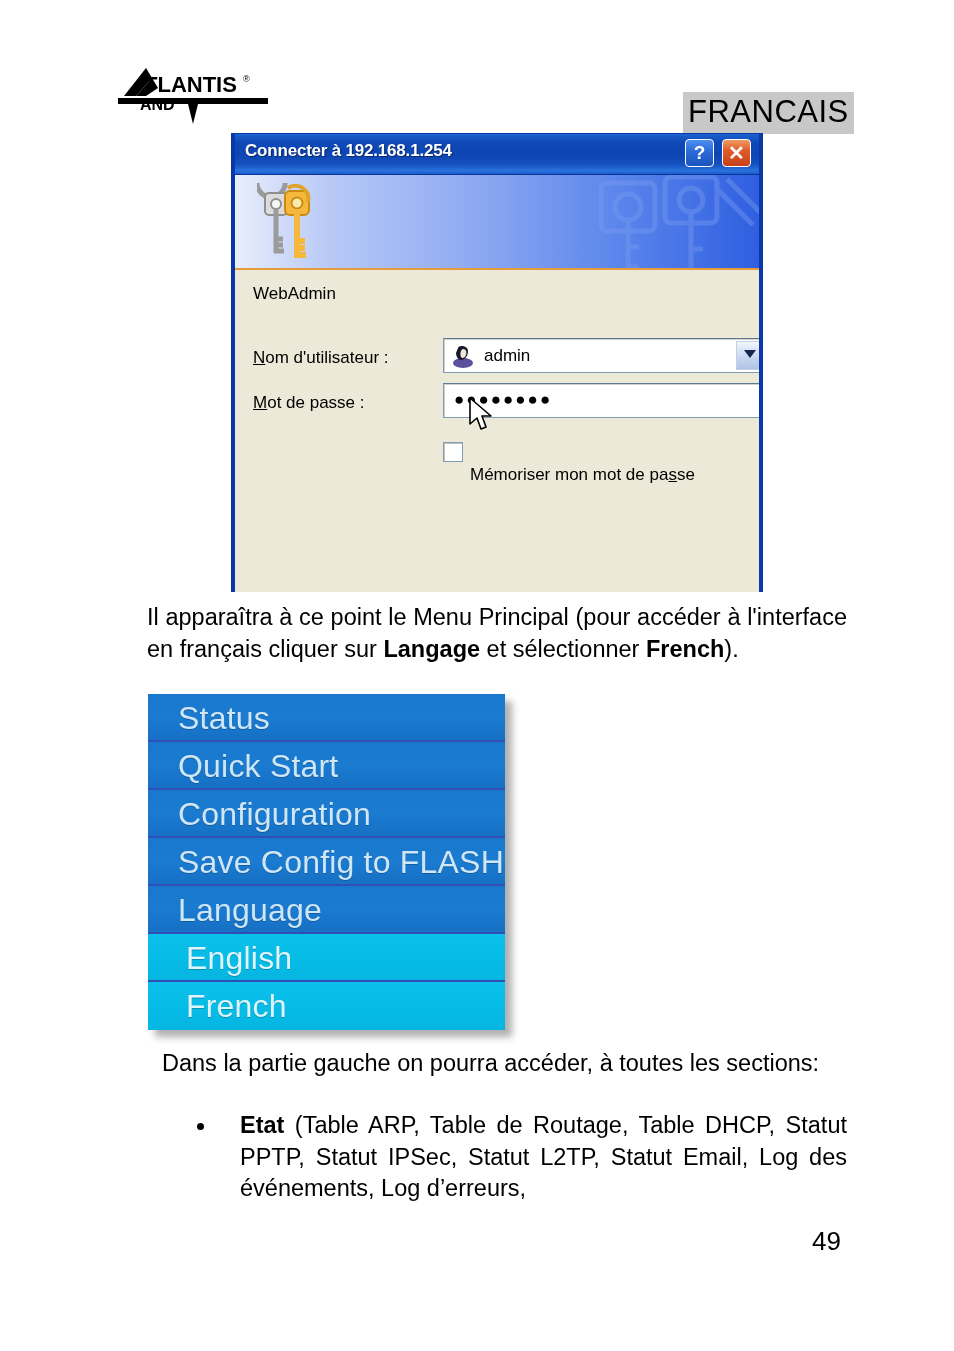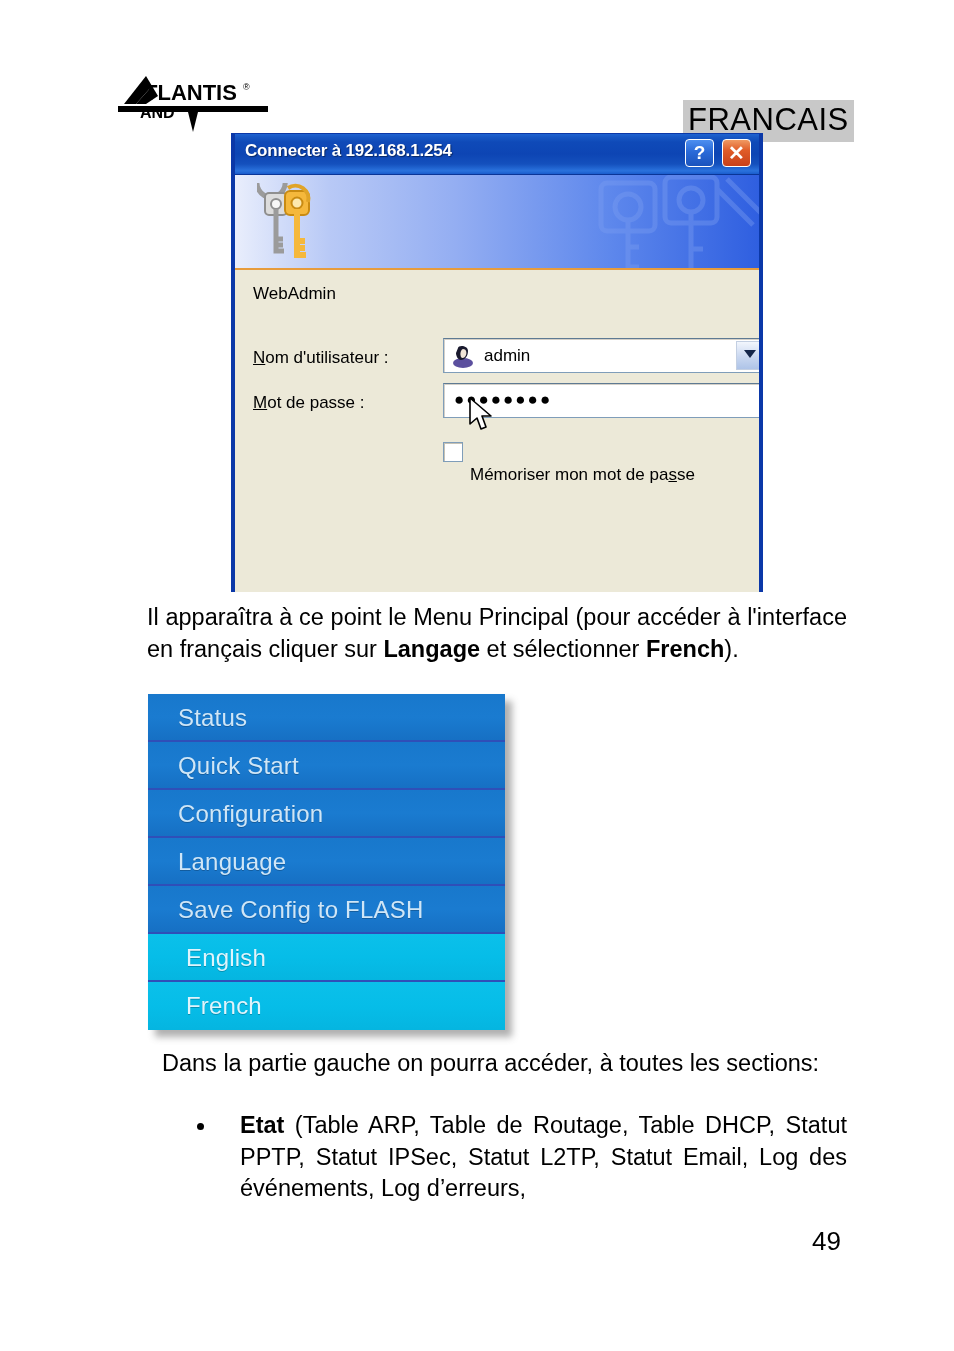--- a/index.html
+++ b/index.html
@@ -12,21 +12,21 @@
     height: 1351px;
     position: relative;
     font-family: "Liberation Sans", sans-serif;
     color: #000000;
     overflow: hidden;
   }
 
   
   #header {
     position: absolute;
-    left: 0; top: 12px;
+    left: 0; top: 4px;
     width: 954px; height: 130px;
   }
   #logo {
     position: absolute;
     left: 118px; top: 62px;
     width: 150px; height: 62px;
   }
   #logo svg { display: block; }
 
   #francais-tag {
@@ -303,21 +303,21 @@
     position: absolute;
     left: 148px; top: 694px;
     width: 357px;
     box-shadow: 7px 7px 7px rgba(80,80,80,0.45);
   }
   .menu-item {
     height: 48px;
     line-height: 48px;
     box-sizing: border-box;
     color: #cfe6f7;
-    font-size: 24px;
+    font-size: 32px;
     font-family: "Liberation Sans", sans-serif;
     letter-spacing: 0.2px;
     border-bottom: 2px solid #2f4fb8;
     background: linear-gradient(to bottom, #1878cc 0%, #1a7bd0 50%, #1670c4 100%);
     padding-left: 30px;
     text-shadow: 0 1px 0 rgba(0,0,0,0.22);
     white-space: nowrap;
   }
   .menu-item.sub {
     background: linear-gradient(to bottom, #0bc0ea 0%, #06bde8 50%, #05b5e0 100%);
@@ -440,22 +440,22 @@
 </div>
 
 <div class="para" id="para-1">
   <span>Il apparaîtra à ce point le Menu Principal (pour accéder à l'interface en français cliquer sur </span><b>Langage</b><span> et sélectionner </span><b>French</b><span>).</span>
 </div>
 
 <div id="router-menu">
   <div class="menu-item">Status</div>
   <div class="menu-item">Quick Start</div>
   <div class="menu-item">Configuration</div>
+  <div class="menu-item">Save Config to FLASH</div>
   <div class="menu-item">Language</div>
-  <div class="menu-item">Save Config to FLASH</div>
   <div class="menu-item sub">English</div>
   <div class="menu-item sub last">French</div>
 </div>
 
 <div class="para" id="para-2">Dans la partie gauche on pourra accéder, à toutes les sections:</div>
 
 <div id="bullet-list">
   <div class="bullet-item">
     <span class="bullet-dot"></span><b>Etat</b><span> (Table ARP, Table de Routage, Table DHCP, Statut PPTP, Statut IPSec, Statut L2TP, Statut Email, Log des événements,   Log d’erreurs,</span>
   </div>

